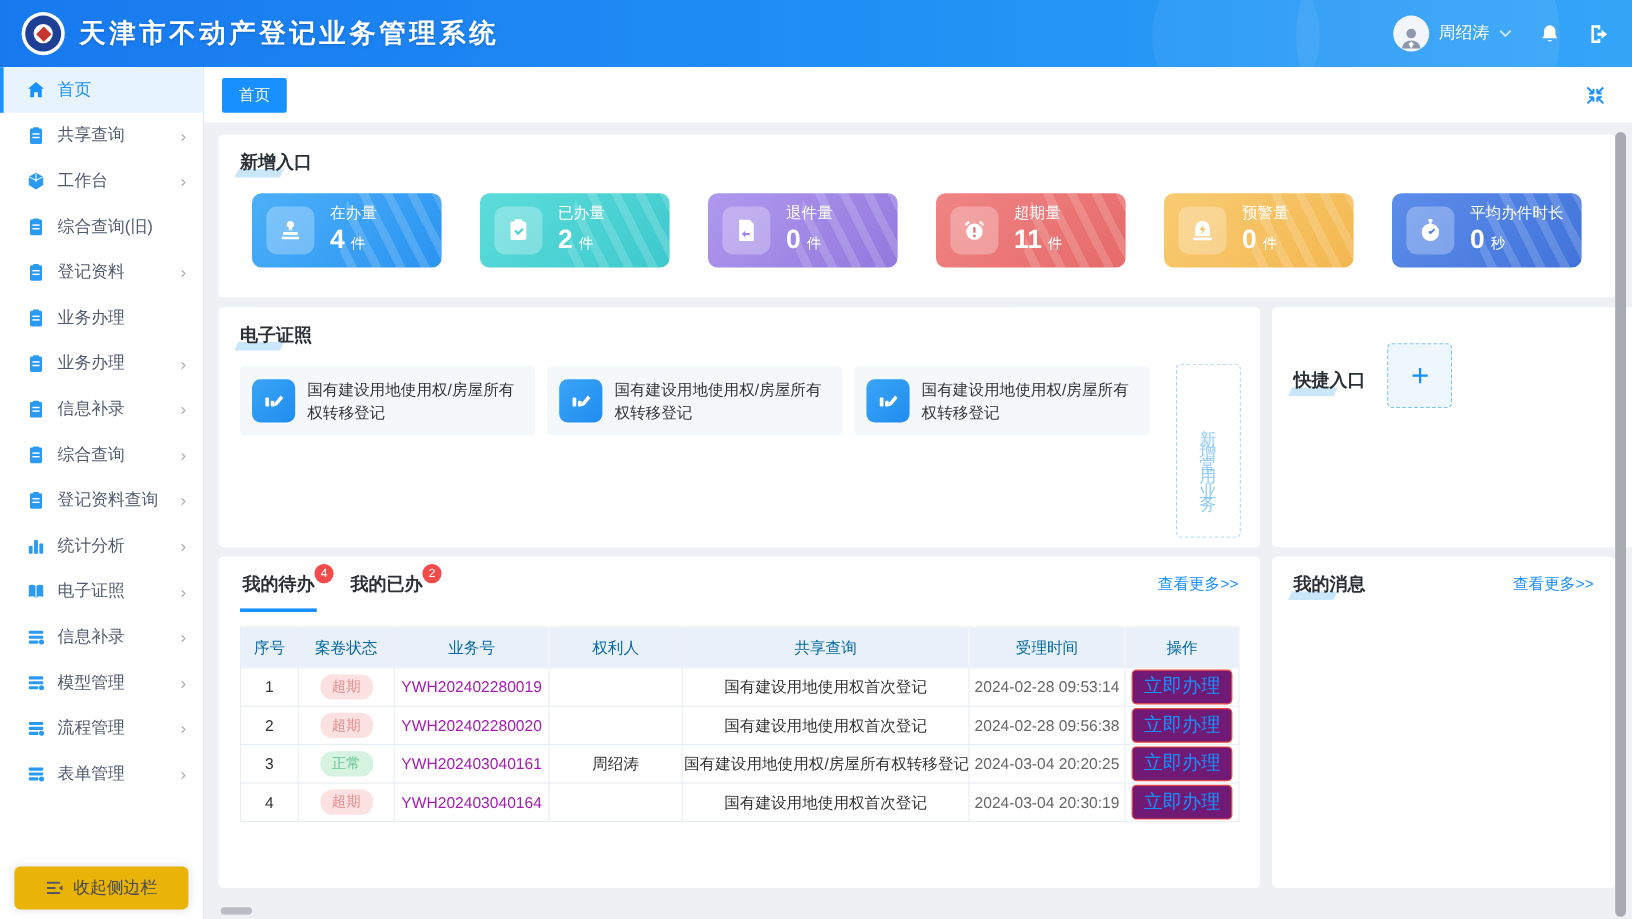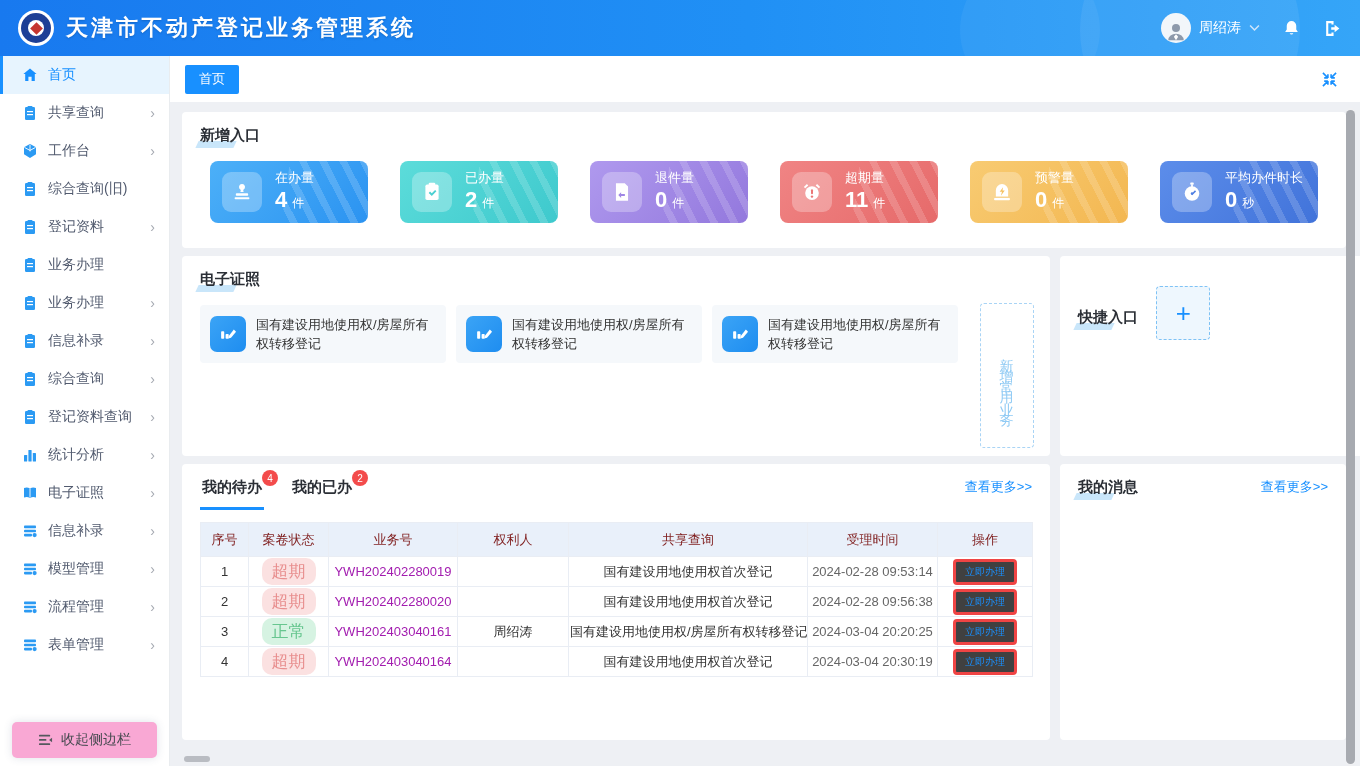--- a/index.html
+++ b/index.html
@@ -32,21 +32,21 @@
   #search-input{width:150px;height:33px;border:none;background:#f4f5f7;border-radius:3px;
     padding:0 30px 0 10px;font-size:13px;color:#333;outline:none;font-family:inherit;}
   #search-input::placeholder{color:#bfc3c9;}
   #search-wrap svg{position:absolute;right:9px;top:9px;}
   .menu-item{height:38px;display:flex;align-items:center;padding:0 14px 0 22px;
     font-size:14px;color:#515a6e;cursor:pointer;position:relative;}
   .menu-item .mi-icon{width:16px;height:16px;margin-right:10px;display:flex;flex:0 0 16px;}
   .menu-item .arrow{margin-left:auto;color:#a6aab2;font-size:14px;line-height:1;}
   .menu-item.active{background:#e7f4fe;color:#1890ff;}
   .menu-item.active::before{content:"";position:absolute;left:0;top:0;bottom:0;width:3px;background:#1890ff;}
-  #collapse-btn{position:absolute;left:12px;bottom:8px;width:145px;height:36px;background:#f9a8d4;
+  #collapse-btn{position:absolute;left:12px;bottom:8px;width:145px;height:36px;background:#eab308;
     border:none;border-radius:5px;box-shadow:0 0 8px rgba(60,80,120,.16);display:flex;align-items:center;
     justify-content:center;gap:8px;font-size:14px;color:#45494f;cursor:pointer;font-family:inherit;}
 
   
   #main{position:absolute;left:170px;top:56px;right:0;bottom:0;background:#eef0f4;}
   #tabstrip{position:absolute;left:0;top:0;right:0;height:46px;background:#fff;
     display:flex;align-items:center;padding:0 22px 0 15px;}
   #tab-home{background:#1890ff;color:#fff;font-size:13px;border:none;border-radius:2px;
     height:29px;padding:0 14px;cursor:pointer;font-family:inherit;}
   #fullscreen-icon{margin-left:auto;cursor:pointer;display:flex;}
@@ -102,29 +102,29 @@
   #todo-head{display:flex;align-items:flex-start;justify-content:flex-end;}
   .todo-tab{font-size:15px;font-weight:bold;color:#2b2f36;margin-right:26px;position:relative;
     padding:0 2px 10px 2px;cursor:pointer;}
   .todo-tab.active{border-bottom:3px solid #1890ff;}
   .tab-badge{position:absolute;top:-8px;right:-14px;min-width:16px;height:16px;border-radius:8px;
     background:#f34b4b;color:#fff;font-size:10px;font-weight:normal;display:flex;align-items:center;
     justify-content:center;padding:0 4px;}
   .more-link{margin-left:auto;font-size:13px;color:#1890ff;cursor:pointer;}
   table{border-collapse:collapse;width:832px;margin-top:12px;table-layout:fixed;}
   th,td{border:1px solid #e9edf4;font-size:13px;text-align:center;overflow:hidden;white-space:nowrap;}
-  th{background:#e9f0fa;color:#7f1d1d;height:34px;font-weight:normal;}
+  th{background:#e9f0fa;color:#0369a1;height:34px;font-weight:normal;}
   td{height:30px;color:#333;}
   td.time{color:#666;}
   .link{color:#a21caf;cursor:pointer;text-decoration:none;}
-  .badge{display:inline-block;padding:2px 10px;border-radius:10px;font-size:17px;}
+  .badge{display:inline-block;padding:2px 10px;border-radius:10px;font-size:12px;}
   .badge.overdue{background:#fbe1e1;color:#e88f8f;}
   .badge.normal{background:#d6f3e2;color:#67c68f;}
-  .act{border:3px solid #ef4444;color:#1890ff;background:#404040;border-radius:4px;
-    font-size:10px;padding:3px 9px;cursor:pointer;font-family:inherit;}
+  .act{border:1px solid #ef4444;color:#1890ff;background:#701a75;border-radius:4px;
+    font-size:16px;padding:3px 9px;cursor:pointer;font-family:inherit;}
 
   
   #msg-panel{left:890px;top:408px;width:286px;height:276px;}
   #msg-head{display:flex;align-items:flex-start;}
 
   
   #v-scroll{position:absolute;right:5px;top:52px;bottom:0;width:9px;background:#f0f1f3;border-radius:5px;}
   #v-thumb{position:absolute;left:0;top:2px;bottom:2px;width:9px;background:#a7aab0;border-radius:5px;cursor:pointer;}
   #h-thumb{position:absolute;left:14px;bottom:4px;width:26px;height:6px;background:#b9bcc2;border-radius:3px;cursor:pointer;}
 </style>

